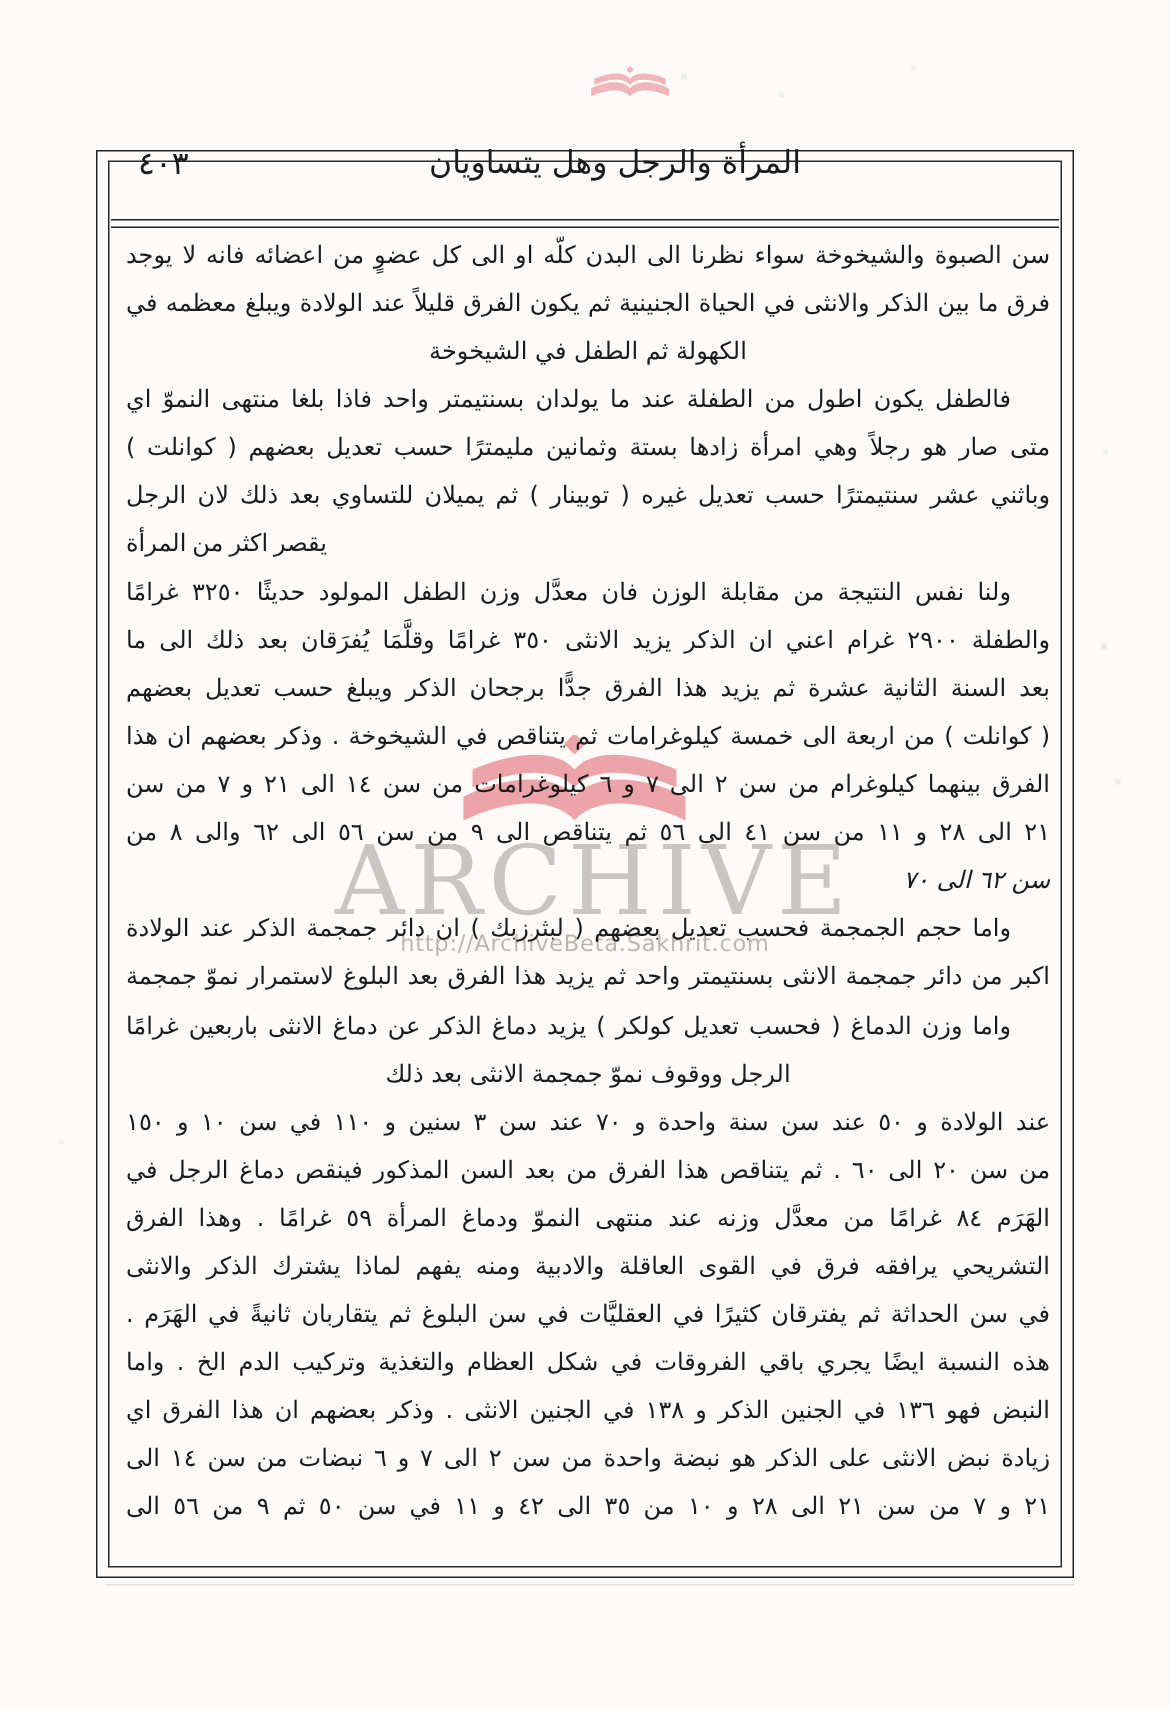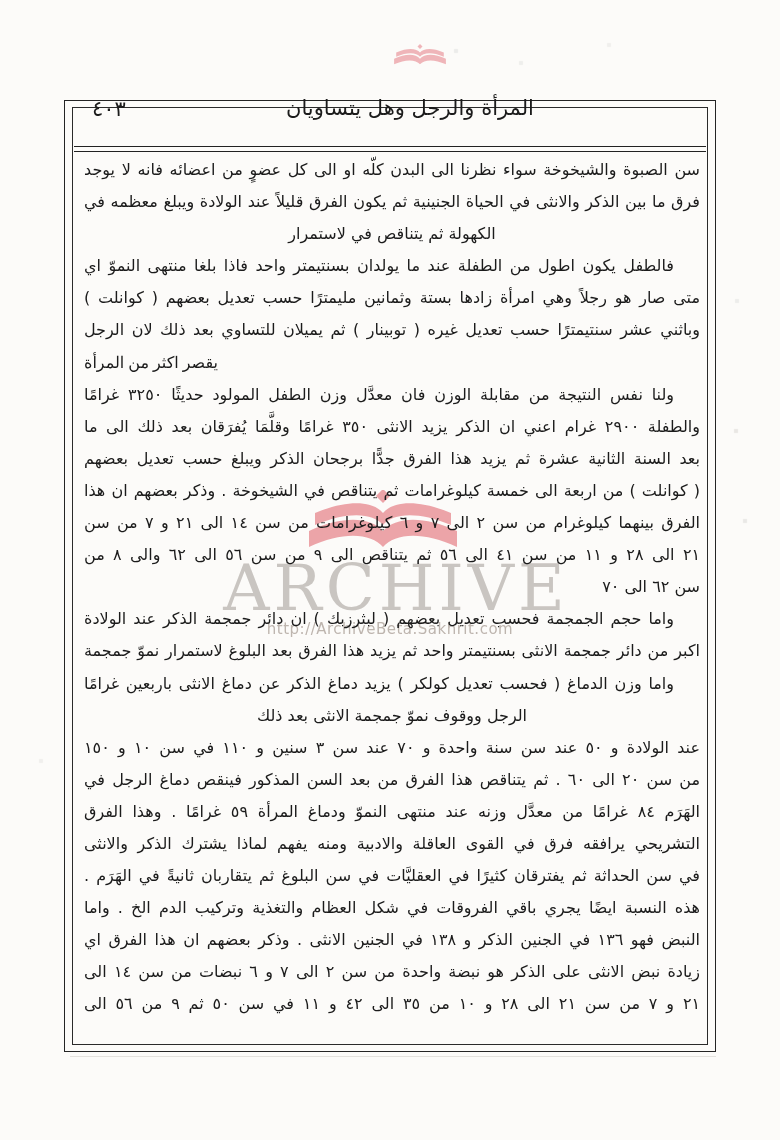--- a/index.html
+++ b/index.html
@@ -34,21 +34,21 @@
   .wm-logo-top{left:392px;top:44px;width:56px;height:26px;opacity:.4;}
   .wm-logo svg,.wm-logo-top svg{display:block;width:100%;height:100%;}
   
   .btext{position:absolute;z-index:2;left:84px;top:154px;width:616px;direction:rtl;
     font-size:16px;}
   .ln{height:32.1px;line-height:32.1px;overflow:hidden;
     text-align:justify;text-align-last:justify;}
   .ln.ind{padding-right:26px;}
   .ln.c{text-align:center;text-align-last:center;}
   .ln.l{text-align:center;text-align-last:left;font-family:Liberation Serif, serif;}
-  .ln.r{text-align-last:right;}
+  .ln.r{text-align-last:right;font-style:italic;}
   
   .faint-bottom{position:absolute;left:70px;top:1056px;width:646px;height:1px;
     background:#e4e2de;}
   .specks{position:absolute;left:0;top:0;width:2px;height:2px;background:transparent;
     box-shadow:455px 50px 1px 1px #ececea, 520px 62px 1px 1px #eeeeec,
       608px 44px 1px 1px #f0efed, 736px 300px 1px 1px #ededeb,
       744px 520px 1px 1px #e9e8e6, 40px 760px 1px 1px #f0efed,
       735px 430px 1px 1px #e9e7e4;}
 </style>
 </head>
@@ -84,21 +84,21 @@
       </g>
     </svg>
   </div>
   <div class="wm wm-archive" dir="ltr">ARCHIVE</div>
   <div class="wm wm-url" dir="ltr">http://ArchiveBeta.Sakhrit.com</div>
 
   <div class="btext">
 
     <div class="ln">سن الصبوة والشيخوخة سواء نظرنا الى البدن كلّه او الى كل عضوٍ من اعضائه فانه لا يوجد</div>
     <div class="ln">فرق ما بين الذكر والانثى في الحياة الجنينية ثم يكون الفرق قليلاً عند الولادة ويبلغ معظمه في</div>
-    <div class="ln c">الكهولة ثم يتناقص في لاستمرار</div>
+    <div class="ln c">الكهولة ثم الطفل في الشيخوخة</div>
 
     <div class="ln ind">فالطفل يكون اطول من الطفلة عند ما يولدان بسنتيمتر واحد فاذا بلغا منتهى النموّ اي</div>
     <div class="ln">متى صار هو رجلاً وهي امرأة زادها بستة وثمانين مليمترًا حسب تعديل بعضهم ( كوانلت )</div>
     <div class="ln">وباثني عشر سنتيمترًا حسب تعديل غيره ( توبينار ) ثم يميلان للتساوي بعد ذلك لان الرجل</div>
     <div class="ln l">يقصر اكثر من المرأة</div>
 
     <div class="ln ind">ولنا نفس النتيجة من مقابلة الوزن فان معدَّل وزن الطفل المولود حديثًا ٣٢٥٠ غرامًا</div>
     <div class="ln">والطفلة ٢٩٠٠ غرام اعني ان الذكر يزيد الانثى ٣٥٠ غرامًا وقلَّمَا يُفرَقان بعد ذلك الى ما</div>
     <div class="ln">بعد السنة الثانية عشرة ثم يزيد هذا الفرق جدًّا برجحان الذكر ويبلغ حسب تعديل بعضهم</div>
     <div class="ln">( كوانلت ) من اربعة الى خمسة كيلوغرامات ثم يتناقص في الشيخوخة . وذكر بعضهم ان هذا</div>

